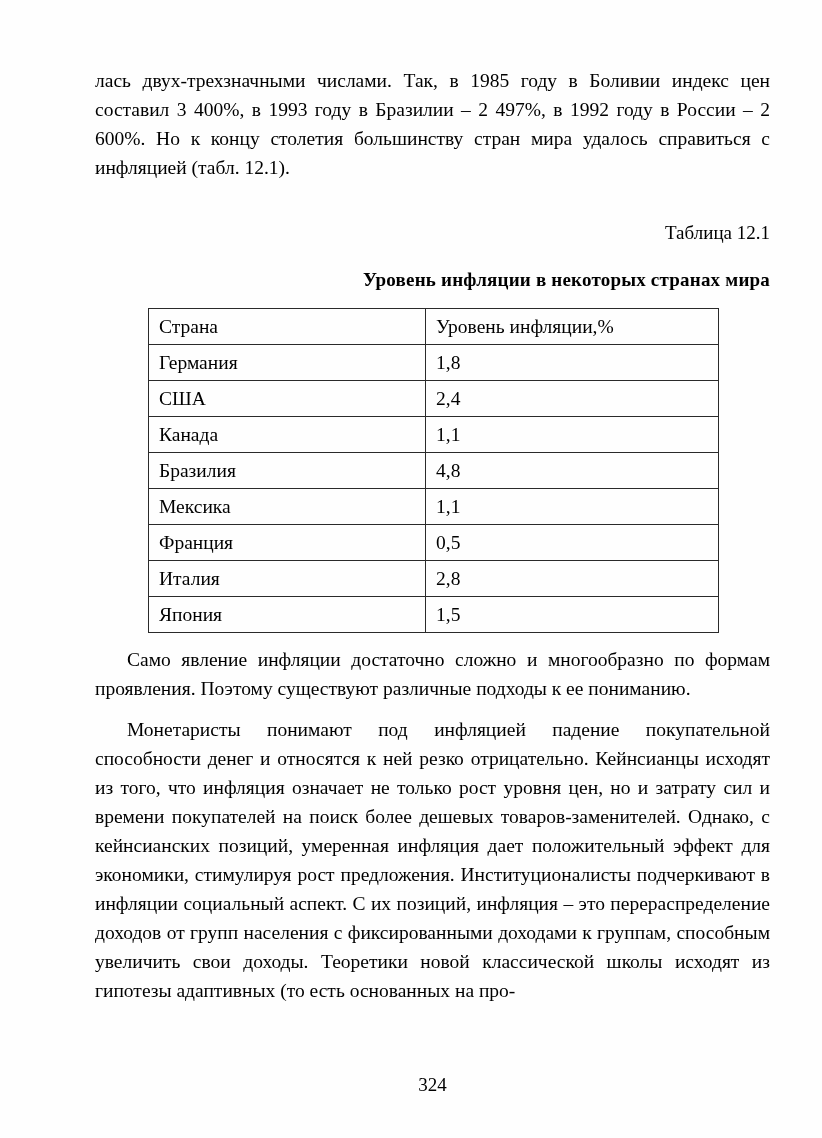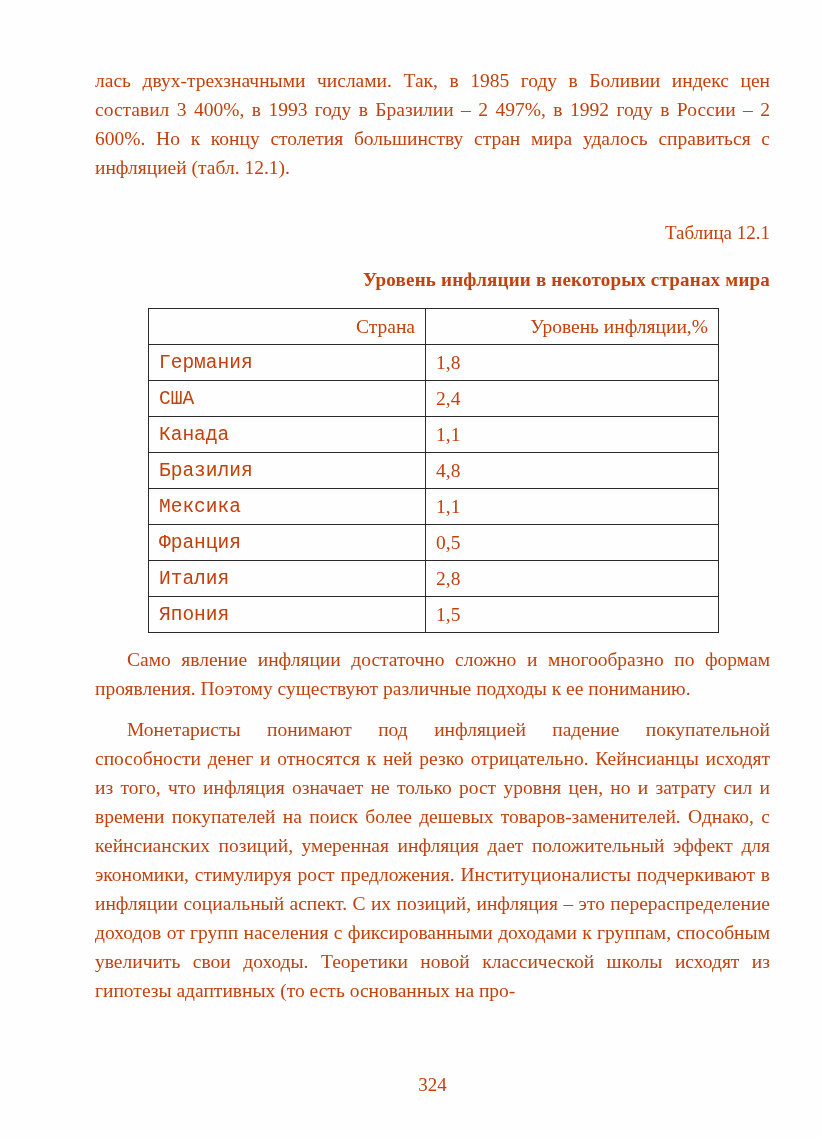--- a/index.html
+++ b/index.html
@@ -6,21 +6,21 @@
     margin: 0;
     padding: 0;
     background: #ffffff;
   }
   .page {
     position: relative;
     width: 822px;
     height: 1138px;
     box-sizing: border-box;
     background: #fefefe;
-    color: #c2410c;
+    color: #000000;
     font-family: "Liberation Serif", "DejaVu Serif", serif;
     padding: 66px 52px 0 95px;
     overflow: hidden;
   }
   .para {
     font-size: 19.5px;
     line-height: 29px;
     text-align: justify;
     margin: 0;
   }
@@ -49,22 +49,22 @@
   }
   table.data-table th,
   table.data-table td {
     border: 1.5px solid #2a2a2a;
     height: 27px;
     padding: 4px 10px;
     font-weight: normal;
   }
   table.data-table col.c-country { width: 277px; }
   table.data-table col.c-value   { width: 293px; }
-  table.data-table th { text-align: right; }
-  table.data-table td.country { text-align: left; font-family: Liberation Mono, monospace; }
+  table.data-table th { text-align: left; }
+  table.data-table td.country { text-align: left; }
   table.data-table td.value   { text-align: left; }
   .after-table { margin-top: 44px; }
   .page-number {
     position: absolute;
     bottom: 42px;
     left: 95px;
     right: 52px;
     text-align: center;
     font-size: 19px;
   }

